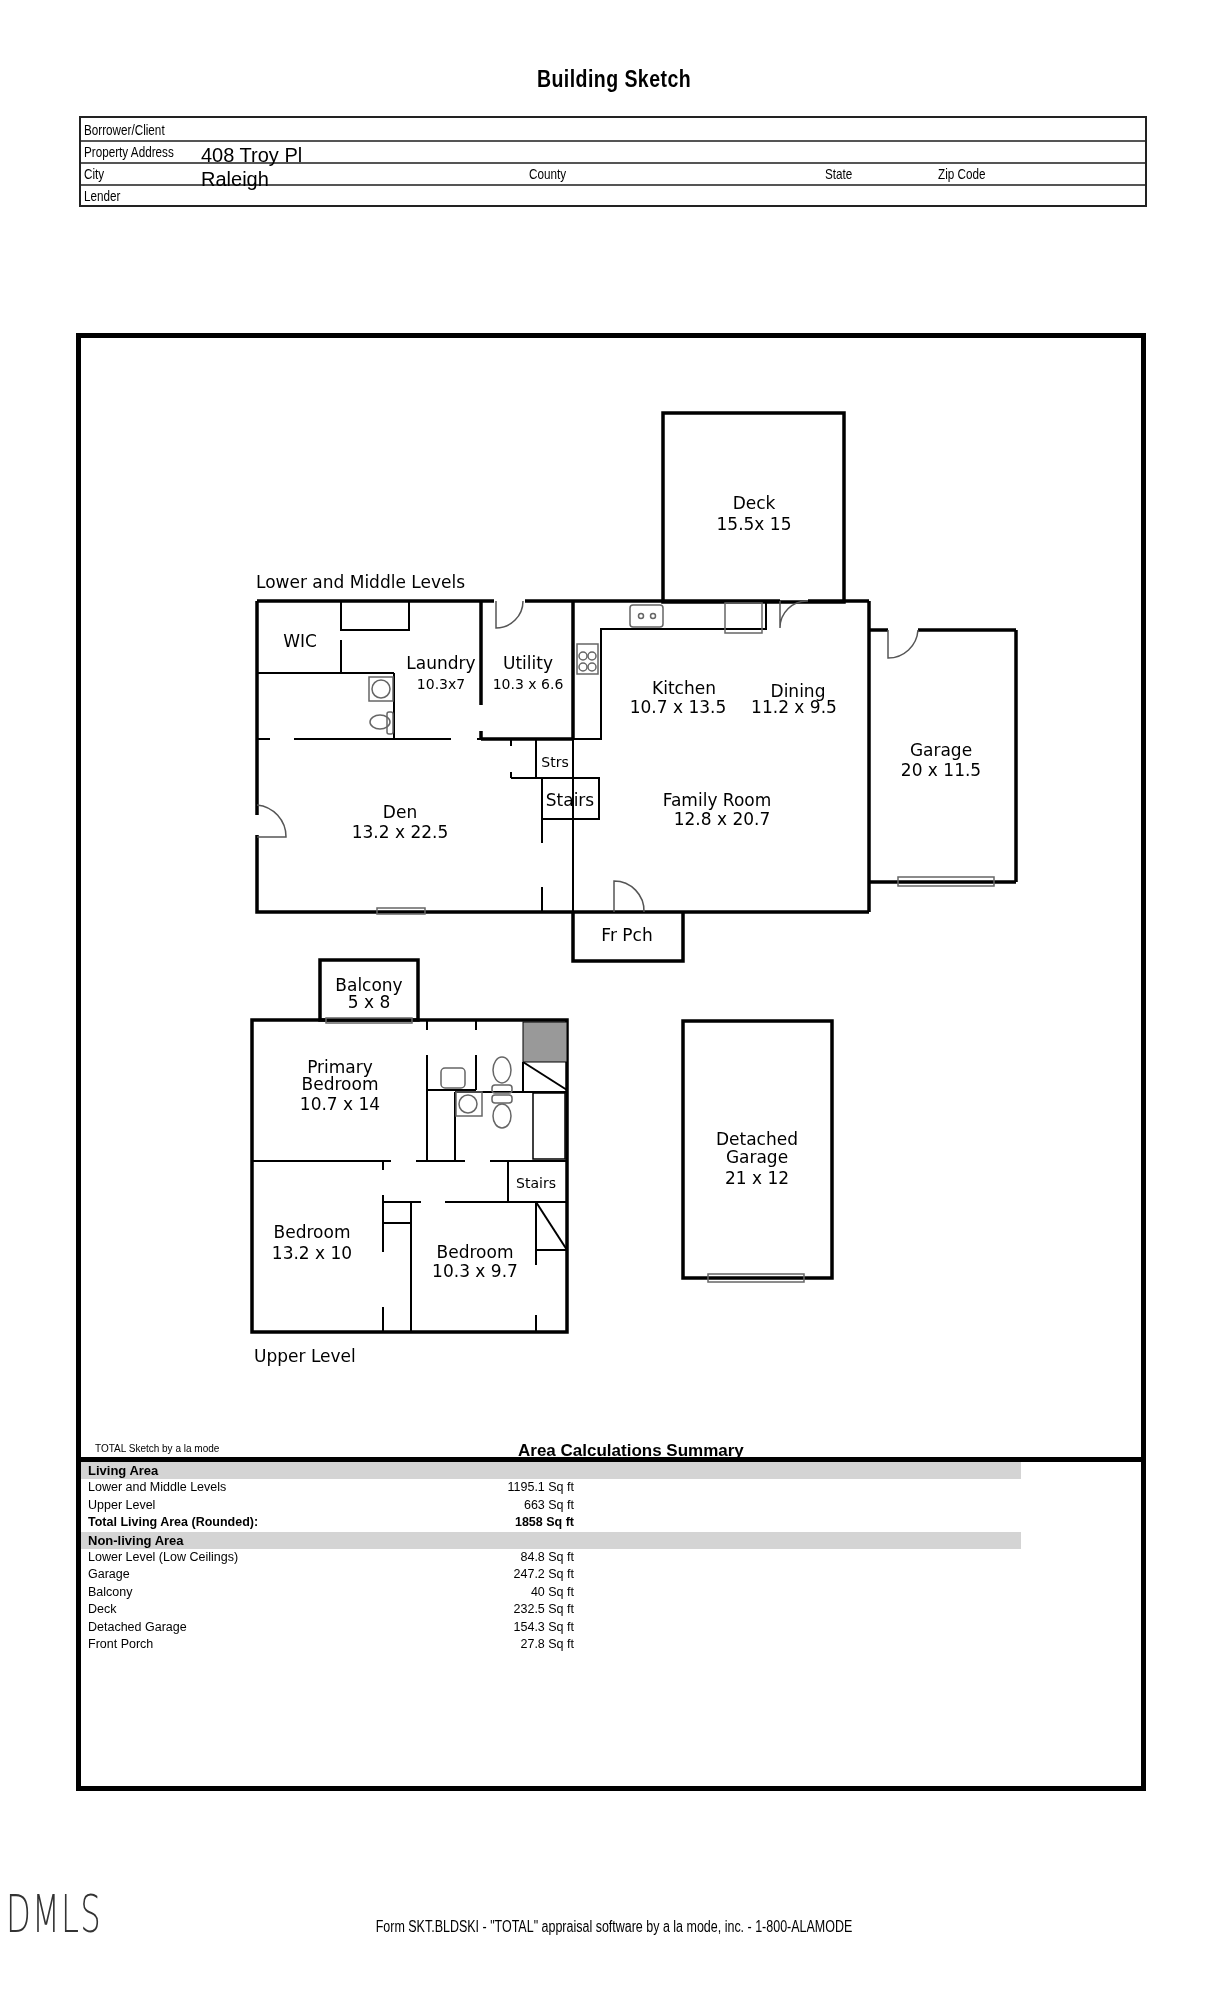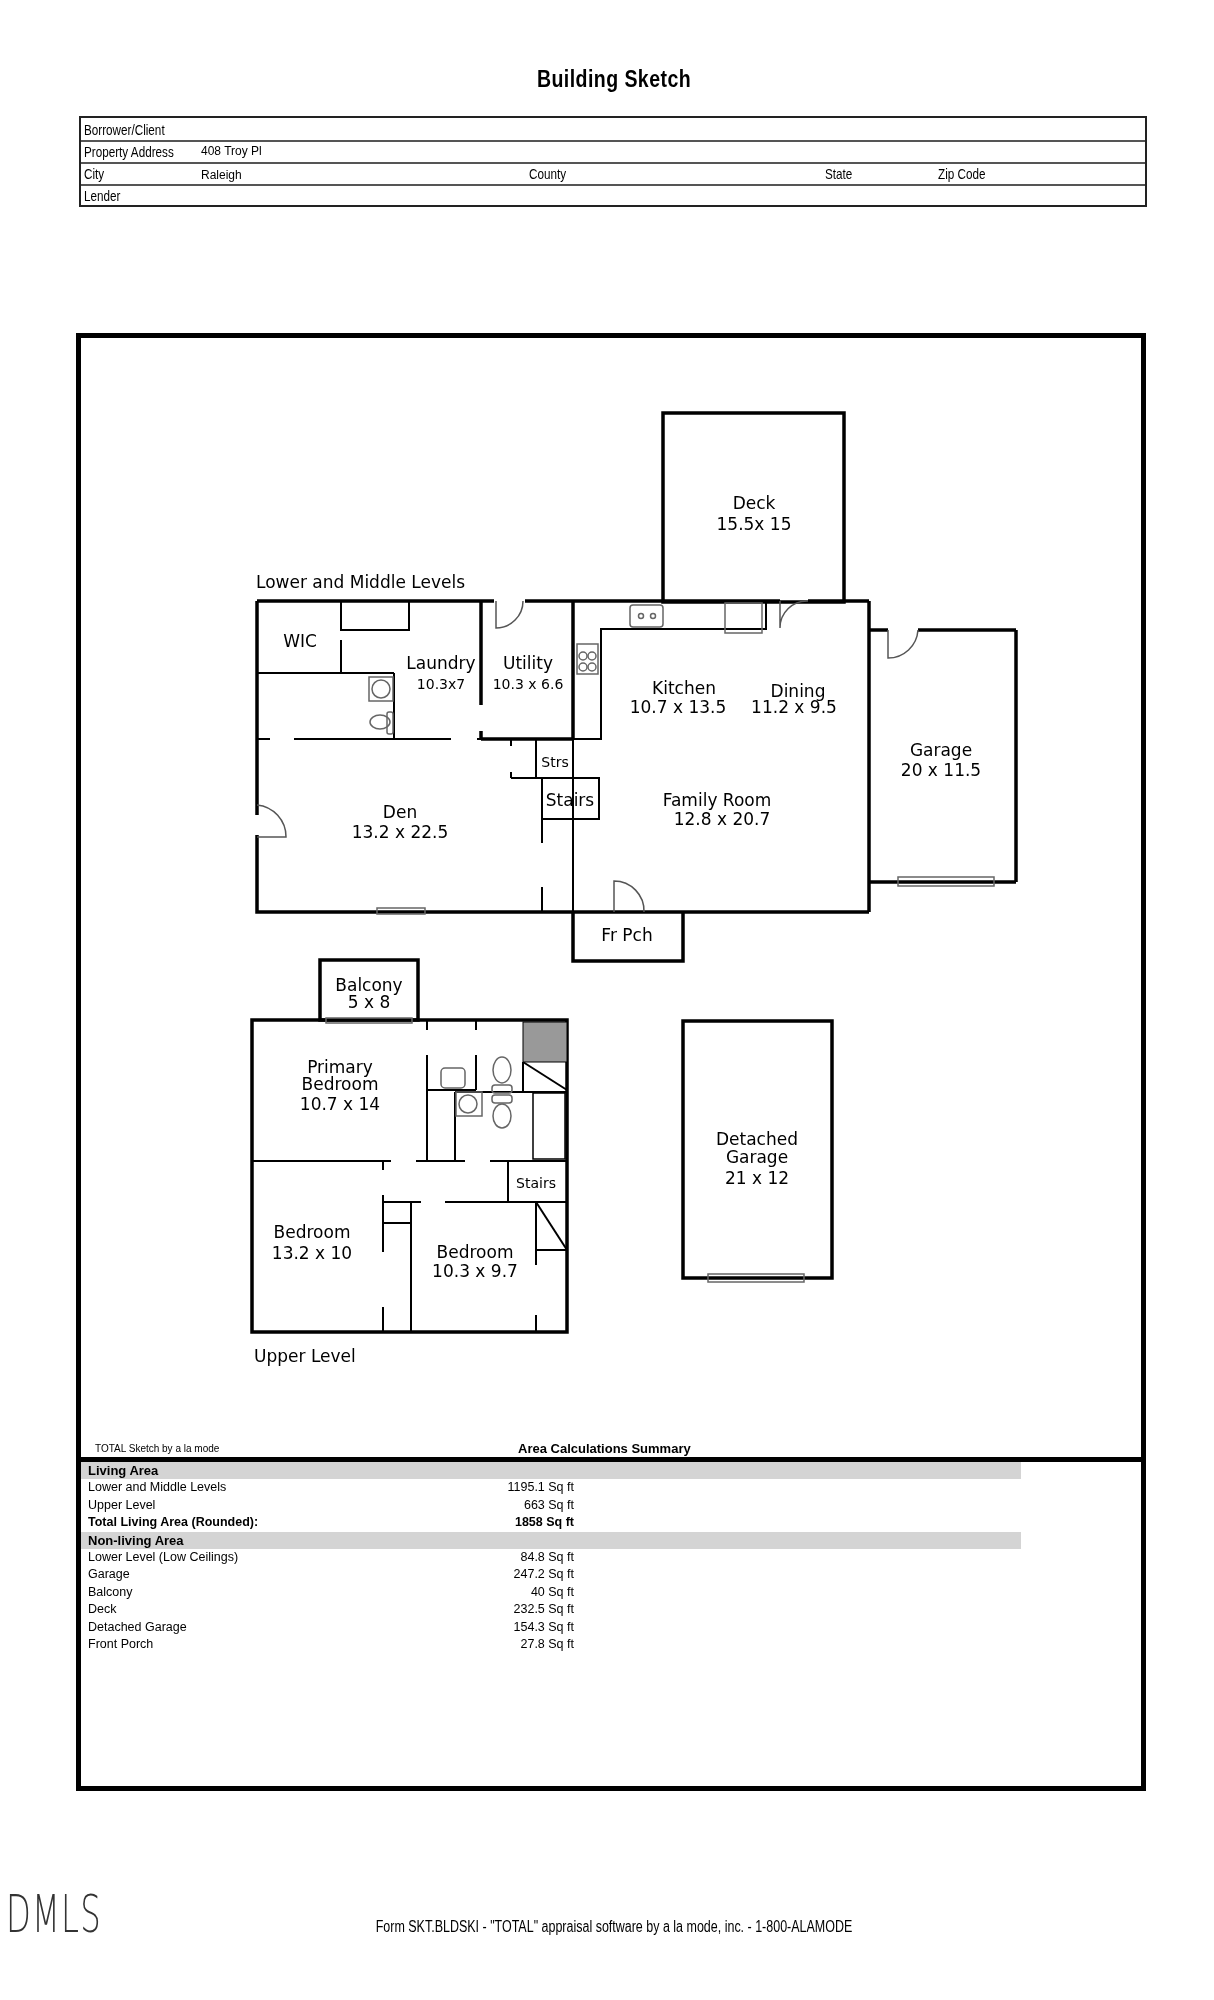--- a/index.html
+++ b/index.html
@@ -2,30 +2,30 @@
 <html><head>
 <meta charset="utf-8">
 <style>
   html,body{margin:0;padding:0;background:#fff;}
   body{width:1214px;height:2000px;position:relative;overflow:hidden;font-family:"Liberation Sans",sans-serif;color:#000;}
   .title{position:absolute;left:0;width:1228px;top:66px;text-align:center;font-weight:bold;font-size:23px;transform:scaleX(0.85);transform-origin:614px 0;letter-spacing:0.5px;}
   .hdr{position:absolute;left:79px;top:116px;width:1068px;height:91px;border:2px solid #222;box-sizing:border-box;}
   .hdr .row{position:absolute;left:0;right:0;height:22px;border-bottom:2px solid #555;}
   .hdr .row:last-child{border-bottom:none;}
   .lbl{position:absolute;font-size:15px;transform:scaleX(0.78);transform-origin:0 0;white-space:nowrap;top:3px;}
-  .val{position:absolute;font-size:12px;white-space:nowrap;top:4px;}
+  .val{position:absolute;font-size:20px;white-space:nowrap;top:4px;}
   .frame{position:absolute;left:76px;top:333px;width:1070px;height:1458px;border:5px solid #000;box-sizing:border-box;}
   svg.plan{position:absolute;left:0;top:0;}
   .sum{position:absolute;left:81px;top:1462px;width:940px;}
   .sum .sec{background:#d4d4d4;font-weight:bold;font-size:13px;height:17px;line-height:17px;padding-left:7px;}
   .sum .r{position:relative;height:17.5px;line-height:17.5px;font-size:12.5px;padding-left:7px;}
   .sum .r .v{position:absolute;right:447px;top:0;}
   .sum .r.b{font-weight:bold;}
   .sketch-credit{position:absolute;left:95px;top:1443px;font-size:10px;}
-  .sum-title{position:absolute;left:518px;top:1441px;font-weight:bold;font-size:13px;}
+  .sum-title{position:absolute;left:518px;top:1441px;font-weight:bold;font-size:17px;}
   .divider{position:absolute;left:76px;top:1457px;width:1070px;height:5px;background:#000;}
   .footer{position:absolute;left:0;width:1228px;top:1918px;text-align:center;font-size:16px;transform:scaleX(0.78);transform-origin:614px 0;}
   .logo{position:absolute;left:6px;top:1884px;font-size:52px;font-weight:100;letter-spacing:2px;color:#333;transform:scaleX(0.62);transform-origin:0 0;font-family:"DejaVu Sans",sans-serif;-webkit-text-stroke:0;}
 </style>
 </head>
 <body>
 
 <div class="title">Building Sketch</div>
 
 <div class="hdr">

